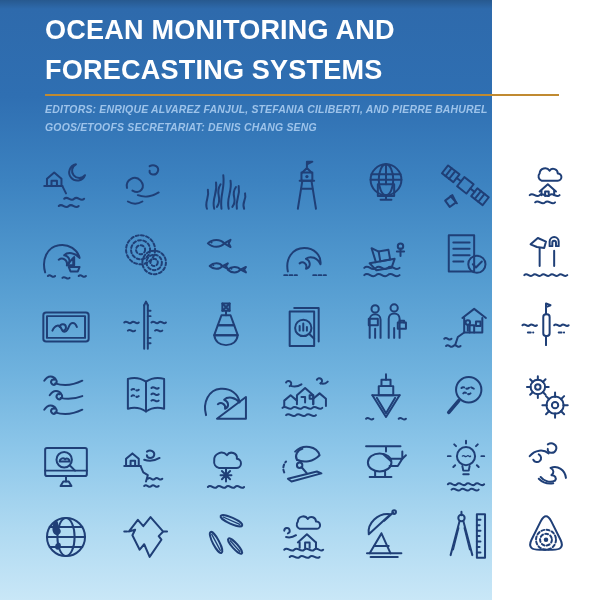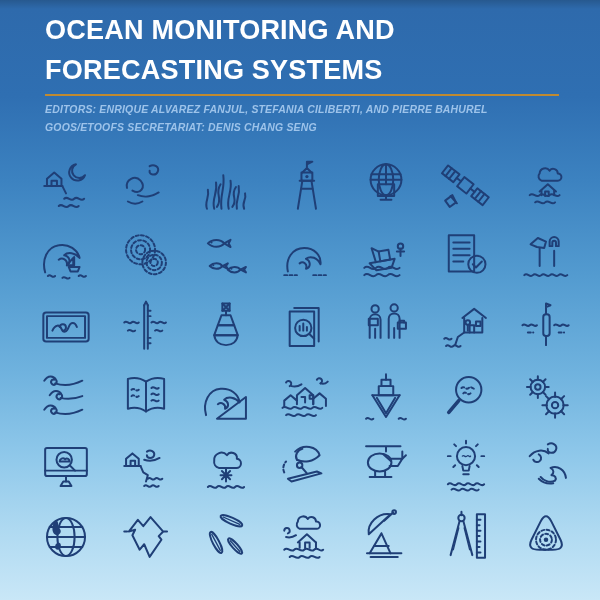--- a/index.html
+++ b/index.html
@@ -1,17 +1,17 @@
 <!DOCTYPE html>
 <html style="--ink: #1f3f77;"><head>
 <meta charset="utf-8">
 <style>
   html,body{margin:0;padding:0;width:600px;height:600px;overflow:hidden;
     font-family:"Liberation Sans",sans-serif;}
-  .cover{position:relative;width:600px;height:600px;
+  .cover{position:relative;width:492px;height:600px;
     background:linear-gradient(180deg,#27598f 0%,#2e6aac 1.5%,#2f6fb2 16%,
       #3c82c0 30%,#539bd0 46%,#6fb2de 62%,#8fc8ea 76%,#aed9f1 88%,#c9e7f7 100%);}
   .title{position:absolute;left:45px;top:9px;color:#fff;font-weight:700;
     font-size:28.5px;line-height:40px;letter-spacing:.2px;white-space:nowrap;
     transform:scaleX(.95);transform-origin:left top;}
   .divider{position:absolute;left:45px;top:94px;width:514px;height:2px;}
   .editors{position:absolute;left:45px;top:101px;font-style:italic;font-weight:700;
     font-size:11px;line-height:17.5px;white-space:nowrap;letter-spacing:.2px;
     transform:scaleX(.95);transform-origin:left top;}
   .grid{position:absolute;left:26px;top:152px;display:grid;

